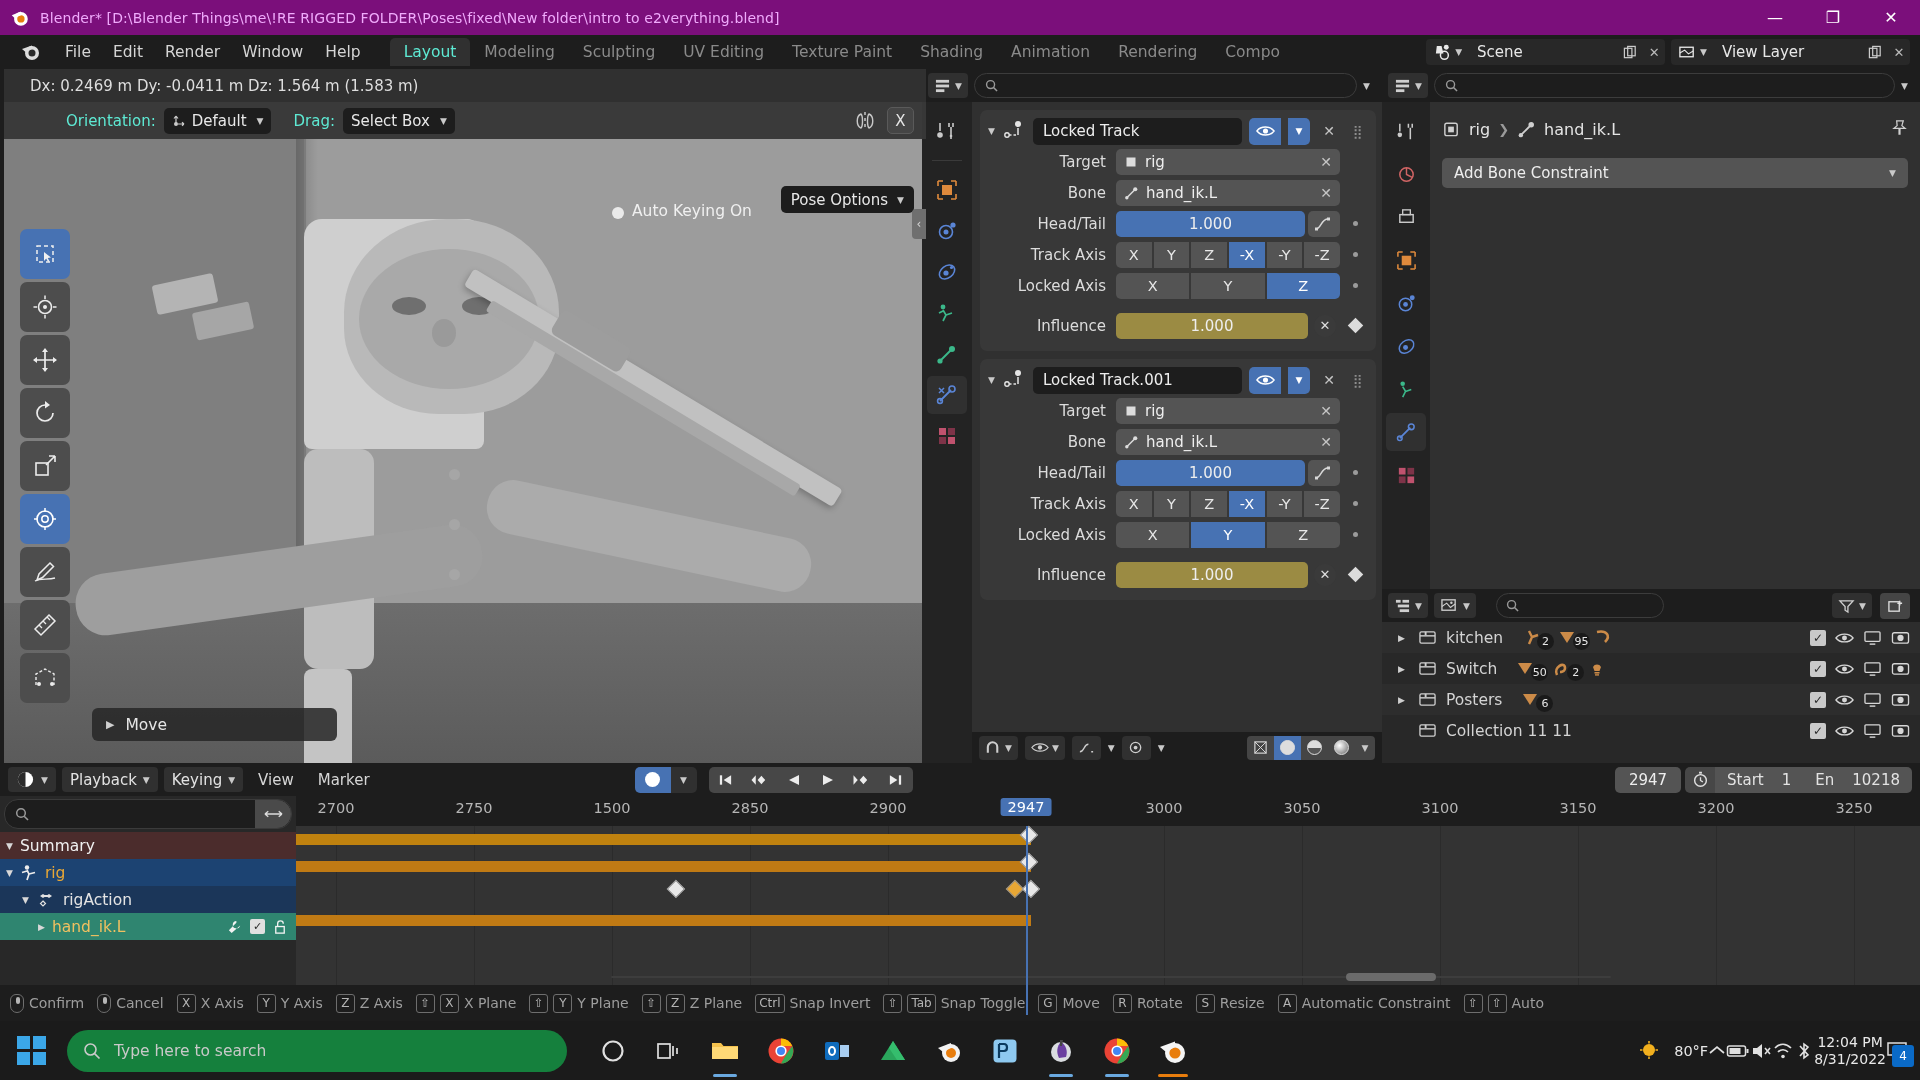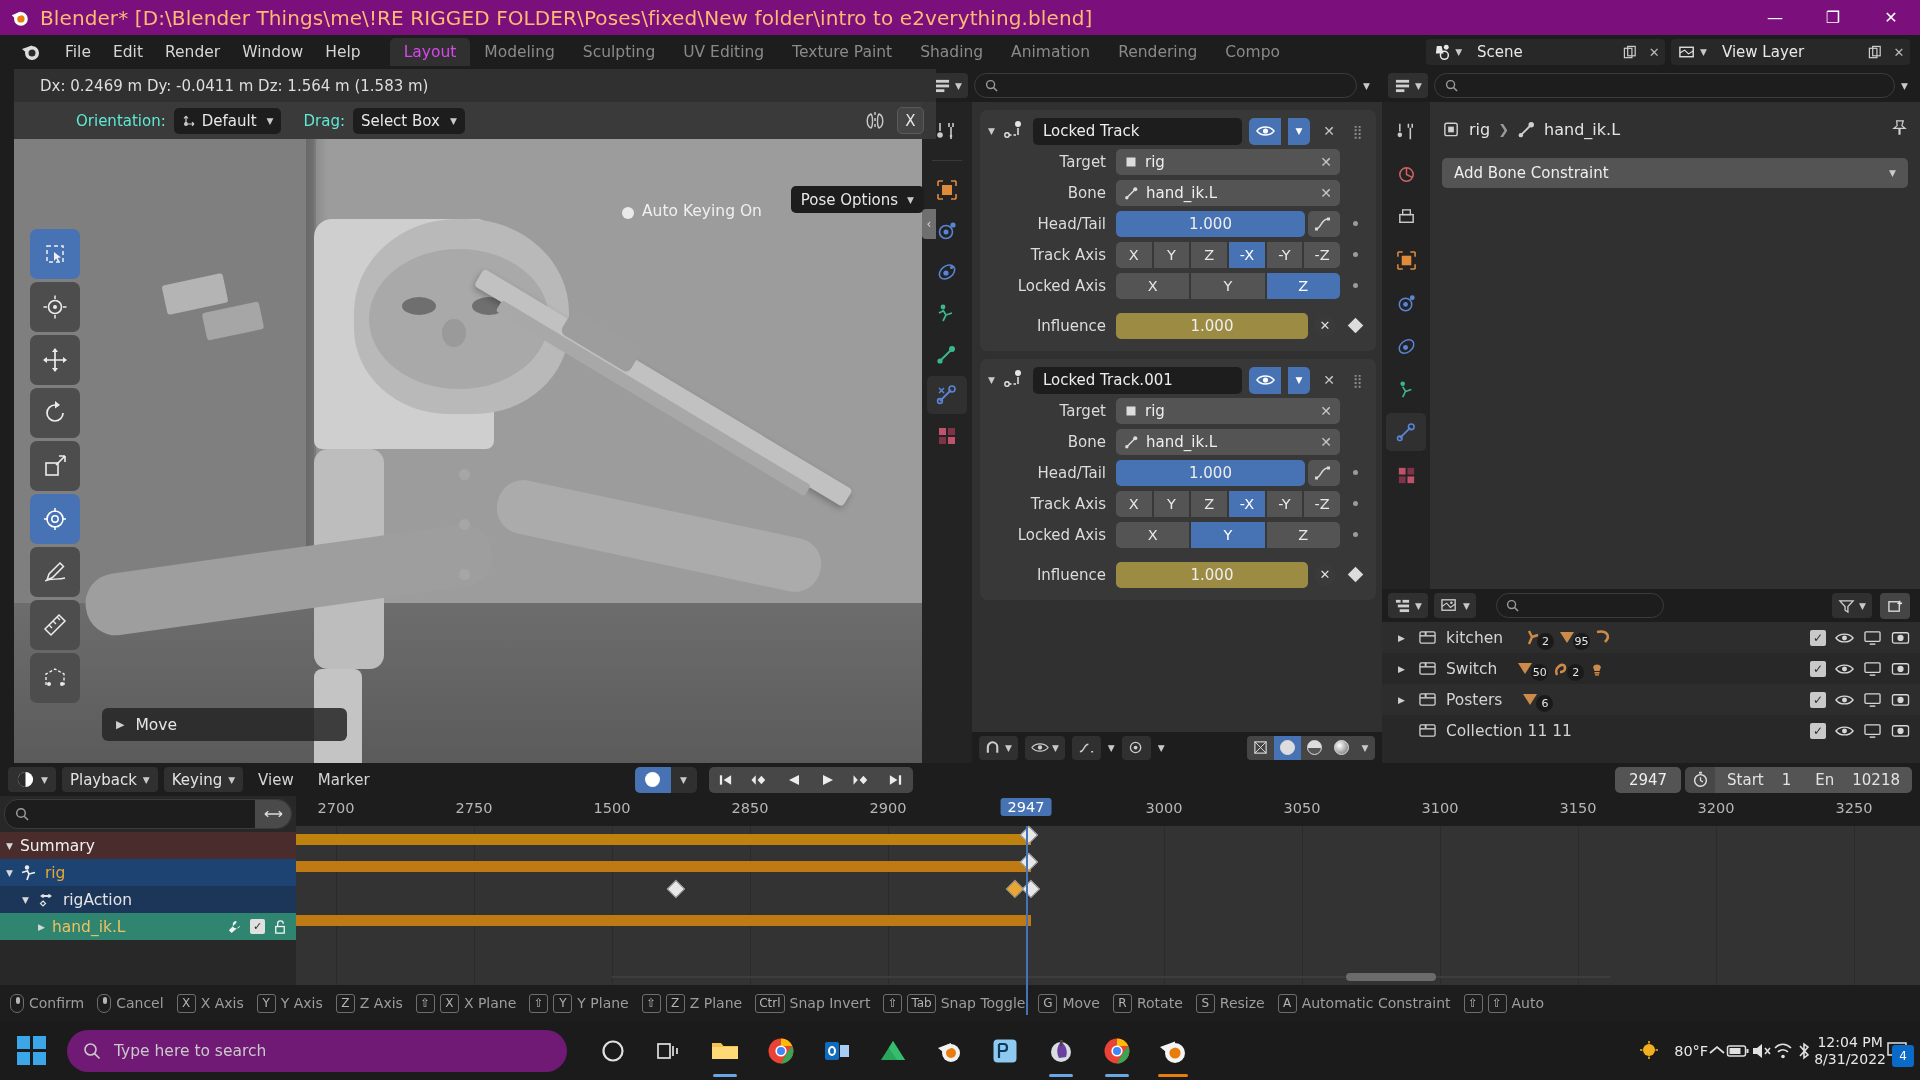--- a/index.html
+++ b/index.html
@@ -11,54 +11,54 @@
     -webkit-font-smoothing:antialiased;
   }
   .app { position:relative; width:1920px; height:1080px; }
 
   
   .titlebar {
     position:absolute; left:0; top:0; width:1920px; height:35px;
     background:#7b0f7b; display:flex; align-items:center;
   }
   .title-icon { margin-left:9px; margin-right:9px; width:22px; height:22px; flex:none; }
-  .title-text { font-size:20px; color:#fdba74; white-space:nowrap; letter-spacing:0.1px; }
+  .title-text { font-size:14px; color:#f0abfc; white-space:nowrap; letter-spacing:0.1px; }
   .win-btns { margin-left:auto; display:flex; height:35px; }
   .win-btn { width:58px; height:35px; display:flex; align-items:center; justify-content:center; color:#fff; font-size:16px; }
 
   
   .menubar {
     position:absolute; left:0; top:35px; width:1920px; height:34px;
     background:#1d1d1d; display:flex; align-items:center; padding:0 4px;
   }
   .menu-blender-icon { width:26px; height:24px; margin:0 10px 0 14px; }
   .menu-item {
     padding:4px 11px; font-size:15.5px; color:#d5d5d5; border-radius:4px; white-space:nowrap;
   }
   .tabs { display:flex; align-items:center; margin-left:18px; }
   .tab {
     padding:5px 14px; font-size:15.5px; color:#8a8a8a; border-radius:5px 5px 0 0; white-space:nowrap;
   }
-  .tab.active { background:#303030; color:#d946ef; }
+  .tab.active { background:#303030; color:#5eead4; }
   .menubar-right { margin-left:auto; display:flex; align-items:center; height:34px; }
   .id-btn {
     display:flex; align-items:center; background:#282828; border-radius:4px 0 0 4px;
     height:26px; padding:0 5px 0 7px; gap:3px;
   }
   .id-name {
     background:#282828; height:26px; display:flex; align-items:center;
     padding:0 12px 0 10px; font-size:15px; min-width:150px; color:#e8e8e8;
   }
   .id-sq { background:#282828; height:26px; width:26px; display:flex; align-items:center; justify-content:center; }
   .id-x { background:#282828; height:26px; width:22px; border-radius:0 4px 4px 0; display:flex; align-items:center; justify-content:center; color:#b9b9b9; font-size:13px; margin-right:6px; }
   .chev { font-size:9px; color:#c9c9c9; }
 
   
   .viewport {
-    position:absolute; left:14px; top:69px; width:922px; height:694px;
+    position:absolute; left:4px; top:69px; width:922px; height:694px;
     overflow:hidden; background:#3b3b3b;
   }
   .vp-header {
     position:absolute; left:0; top:0; width:922px; height:33px;
     background:#303030; display:flex; align-items:center; z-index:6;
   }
   .dx-text { font-size:15px; color:#dedede; margin-left:26px; white-space:nowrap; }
   .vp-toolrow {
     position:absolute; left:0; top:33px; width:922px; height:37px;
     background:rgba(58,58,58,0.88); display:flex; align-items:center; z-index:5;
@@ -335,21 +335,21 @@
     position:relative;
   }
   .mousecap::after { content:''; position:absolute; left:4.5px; top:2px; width:4px; height:7px; background:#b5b5b5; border-radius:2px; }
 
   
   .taskbar { position:absolute; left:0; top:1021px; width:1920px; height:59px; background:#1b1b1b; display:flex; align-items:center; }
   .start { width:62px; height:59px; display:flex; align-items:center; justify-content:center; }
   .winlogo { display:grid; grid-template-columns:13px 13px; grid-template-rows:13px 13px; gap:3px; }
   .winlogo i { background:#3ba7e8; display:block; }
   .tb-search {
-    width:500px; height:42px; background:#701a75; border-radius:21px; display:flex; align-items:center;
+    width:500px; height:42px; background:#15803d; border-radius:21px; display:flex; align-items:center;
     padding:0 16px; gap:13px; margin-left:5px;
   }
   .tb-search-text { font-size:15.5px; color:#c9c9c9; }
   .tb-icons { display:flex; align-items:center; gap:16px; margin-left:26px; }
   .tbi { width:40px; height:40px; display:flex; align-items:center; justify-content:center; position:relative; border-radius:5px; }
   .tbi .uline { position:absolute; bottom:-6px; left:8px; width:24px; height:3px; background:#6aa9e0; border-radius:2px; }
   .tray { margin-left:auto; display:flex; align-items:center; padding-right:12px; }
   .tray-txt { font-size:14.5px; color:#e6e6e6; }
   .clock { font-size:14px; color:#e8e8e8; text-align:center; line-height:17px; }
   .notif { width:22px; height:22px; display:flex; align-items:center; justify-content:center; background:#0a6ac7; border-radius:3px; color:#fff; font-size:12px; position:relative; }

